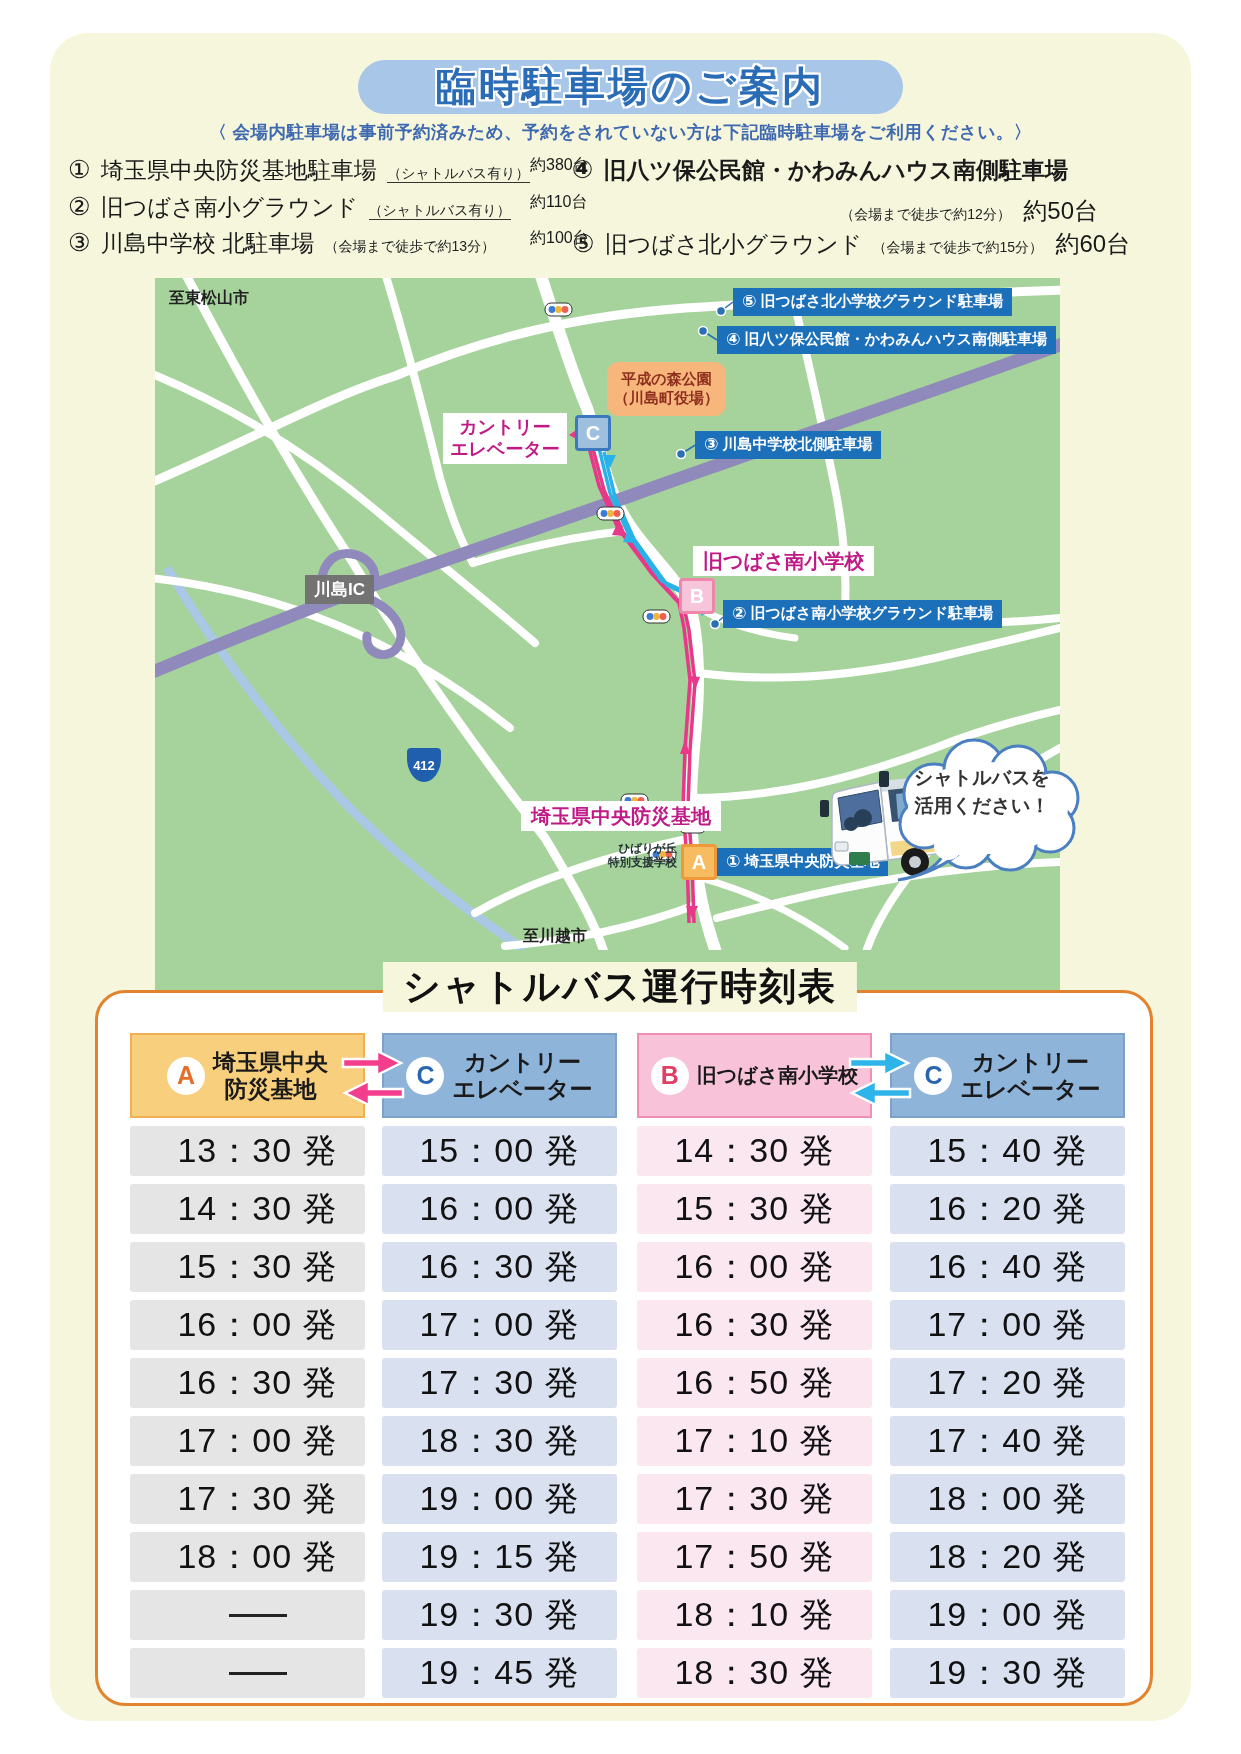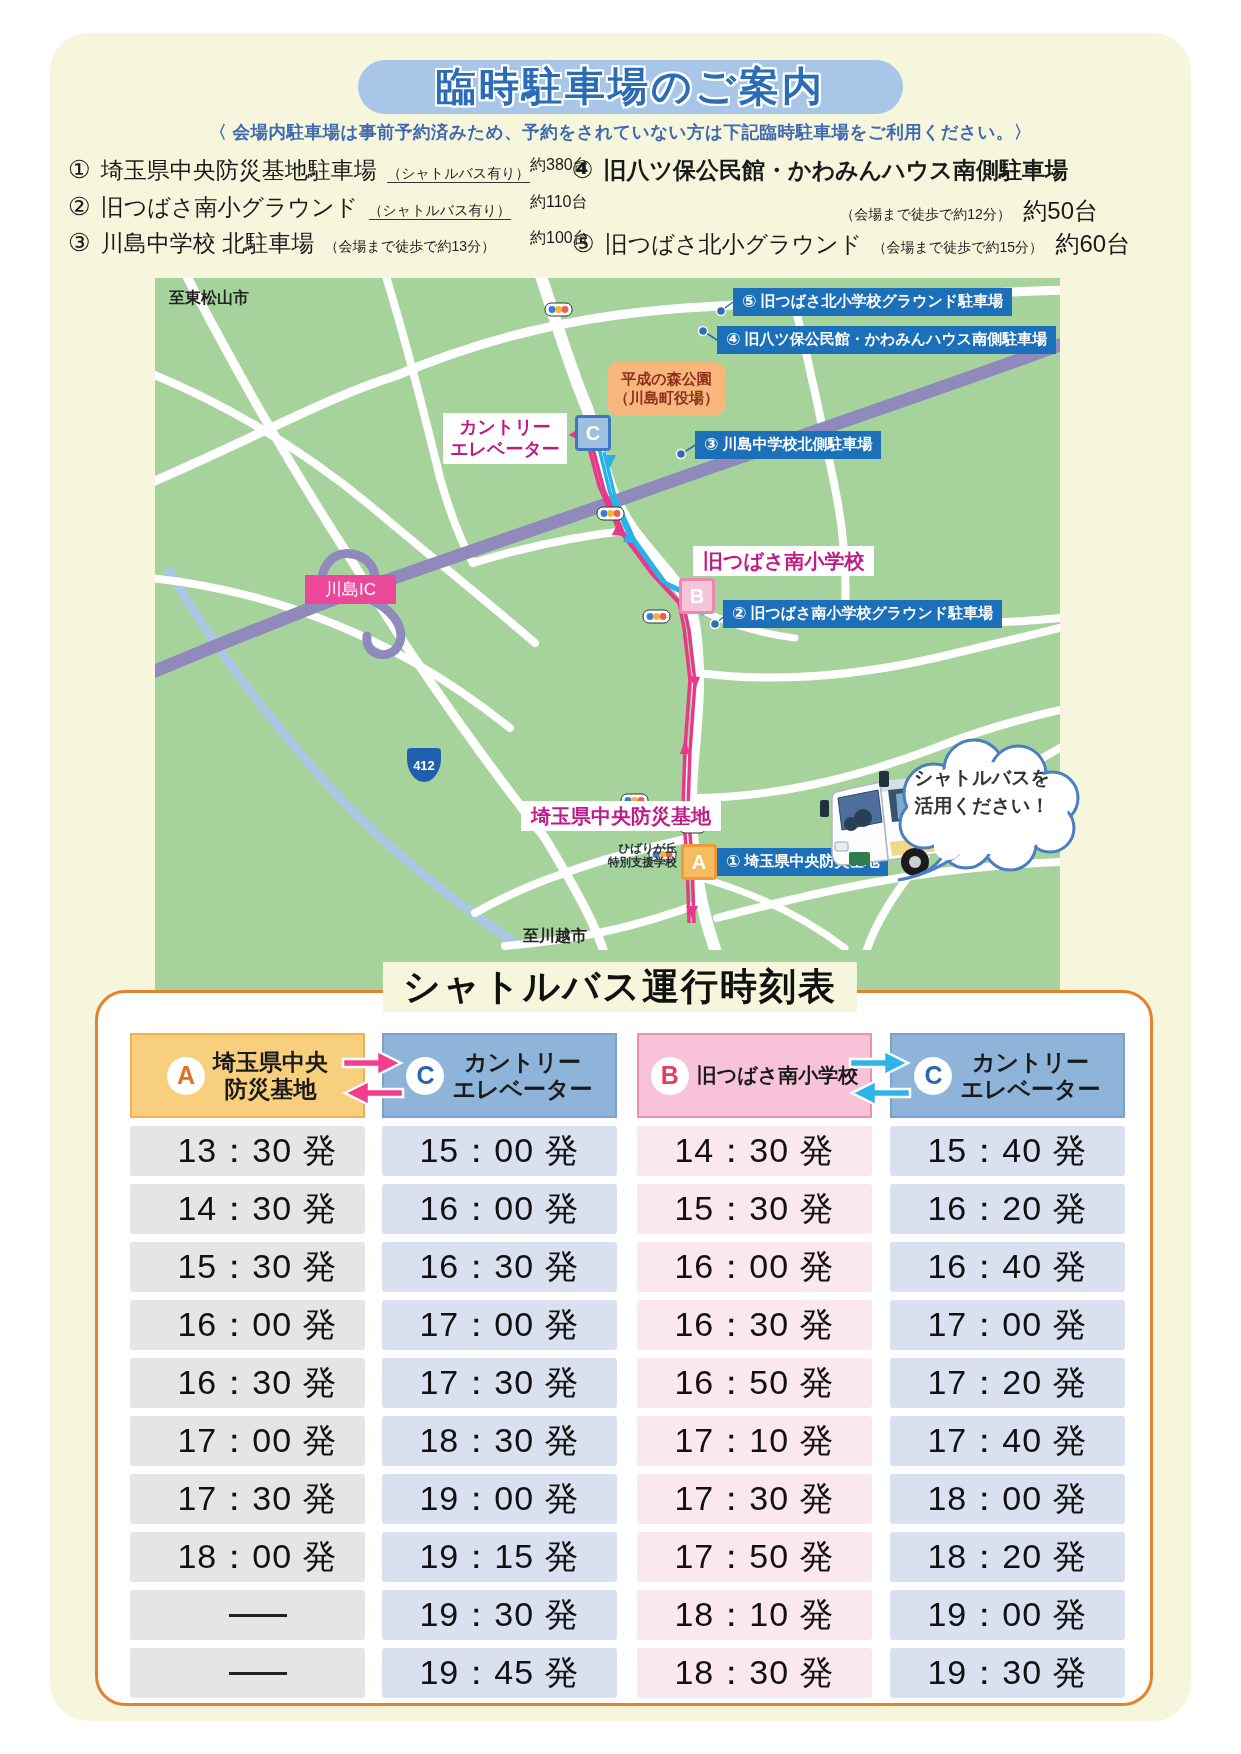--- a/index.html
+++ b/index.html
@@ -26,21 +26,21 @@
   .map{position:absolute;left:155px;top:278px;width:905px;height:868px;background:#A6D39B;overflow:hidden;}
   .map svg{position:absolute;left:0;top:0;}
   .ml{position:absolute;white-space:nowrap;}
   .dirlabel{font-size:16px;font-weight:bold;color:#222;}
   .blue-box{background:#1C70B9;color:#fff;font-weight:bold;font-size:15px;
         padding:3px 9px 4px 9px;display:flex;align-items:center;gap:4px;}
   .blue-box .bnum{font-size:17px;}
   .white-box{background:#fff;color:#C01A87;font-weight:bold;text-align:center;line-height:1.2;}
   .park-box{background:#F7B67B;color:#8F2F1F;font-weight:bold;font-size:15px;line-height:1.25;
         border-radius:12px;padding:8px 7px;text-align:center;}
-  .ic-box{background:#ec4899;color:#fff;font-weight:normal;font-size:17px;padding:3px 20px;}
+  .ic-box{background:#737373;color:#fff;font-weight:bold;font-size:17px;padding:3px 9px;}
   .marker{width:30px;height:30px;display:flex;align-items:center;justify-content:center;
         font-size:20px;font-weight:bold;color:#fff;border-radius:4px;}
   .marker.c{background:#9FBFDE;border:3px solid #3C78C0;}
   .marker.b{background:#F7C5D9;border:3px solid #EE87AC;}
   .marker.a{background:#F7BC5F;border:3px solid #F0993B;}
   .shield{width:34px;height:34px;background:#1F5FAE;color:#fff;font-size:13px;font-weight:bold;
         display:flex;align-items:center;justify-content:center;
         border-radius:4px 4px 50% 50%/4px 4px 70% 70%;}
   .hibari{font-size:11.5px;color:#233;line-height:1.25;text-align:right;font-weight:bold;}
   

